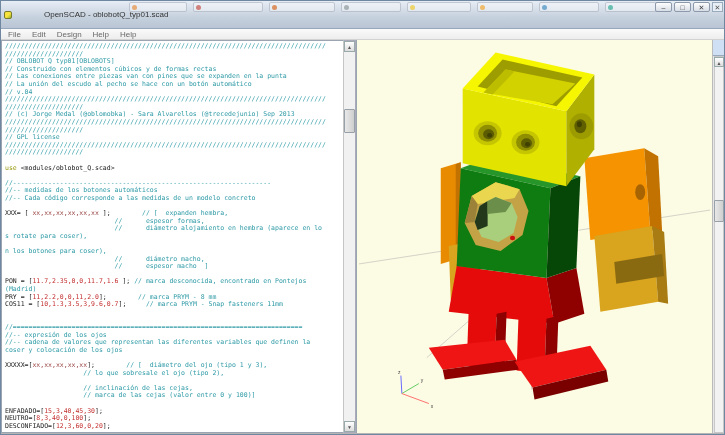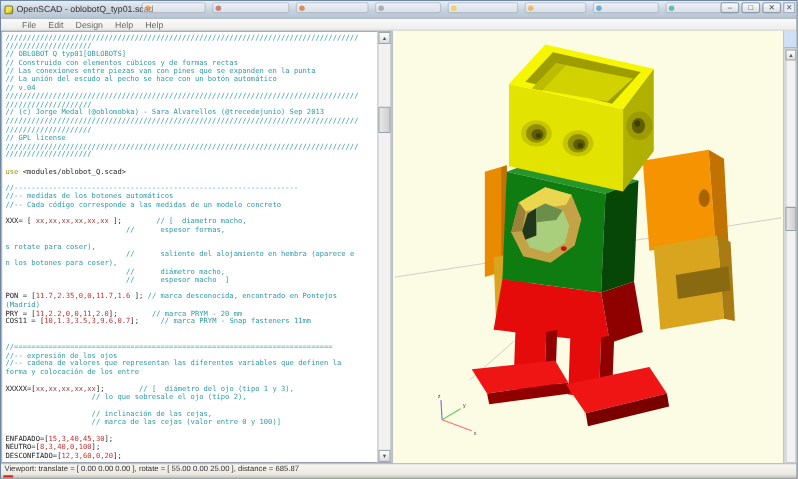--- a/index.html
+++ b/index.html
@@ -1,40 +1,40 @@
 <!DOCTYPE html>
 <html><head>
 <meta charset="utf-8">
 <style>
   * { box-sizing: border-box; margin: 0; padding: 0; }
   body { font-family: "Liberation Sans", sans-serif; background:#555; }
   .app { position:relative; width:725px; height:435px; background:#ece9d8;
          border:1px solid #6f87a0; overflow:hidden; }
 
   
-  .titlebar { position:relative; height:16px; width:100%;
+  .titlebar { position:relative; height:28px; width:100%;
     background:linear-gradient(#e7edf5,#c6d1de 60%,#b9c5d4);
-    border-bottom:1px solid #98a8bc; display:flex; align-items:center; }
+    border-bottom:1px solid #98a8bc; display:flex; align-items:center;gap:29px; }
   .app-icon { width:8px; height:8px; margin:0 3px 0 3px;
     background:linear-gradient(135deg,#f7e33c 55%,#8fae2c); border:1px solid #7a7a2a; border-radius:2px; }
   .title-text { font-size:8px; color:#333; white-space:nowrap; }
   .bg-tabs { position:absolute; left:128px; top:1px; height:11px; display:flex; gap:6px; }
   .bg-tab { height:10px; border-radius:2px; background:rgba(255,255,255,.38);
     border:1px solid rgba(110,120,140,.35); position:relative; }
   .bg-tab i { position:absolute; left:2px; top:2px; width:5px; height:5px; border-radius:50%; opacity:.6; }
   .win-controls { position:absolute; right:14px; top:1px; display:flex; gap:2px; }
   .win-btn { width:17px; height:10px; font-size:7px; line-height:9px; text-align:center;
     color:#444; background:linear-gradient(#fdfdfd,#d8dee6); border:1px solid #8b99aa; border-radius:2px; }
   .bg-close { position:absolute; right:1px; top:1px; width:11px; height:10px; font-size:7px; line-height:9px;
     text-align:center; color:#555; background:#e8eef6; border:1px solid #9ab; }
 
   
   .menubar { height:11px; width:100%; background:linear-gradient(#fafafa,#ededed);
     border-bottom:1px solid #d2d2d2; display:flex; align-items:center; gap:11px;
-    padding-left:19px; font-size:8px; color:#6a6a6a; }
+    padding-left:7px; font-size:8px; color:#6a6a6a; }
   .menu-item { cursor:default; }
 
   
   .content { display:flex; height:393px; width:100%; }
 
   .editor { width:342px; height:100%; background:#fff; border:1px solid #9aa5b1;
     border-right:none; padding:2px 0 0 3px; overflow:hidden; }
   .cl { font-family:"DejaVu Sans Mono", monospace; font-size:6.5px; line-height:7.6px;
         white-space:pre; height:7.6px; }
   .cl span { white-space:pre; }
@@ -138,39 +138,39 @@
           <div class="cl"><span class="tk-c">// GPL license</span></div>
           <div class="cl"><span class="tk-c">//////////////////////////////////////////////////////////////////////////////////</span></div>
           <div class="cl"><span class="tk-c">////////////////////</span></div>
           <div class="cl">&nbsp;</div>
           <div class="cl"><span class="tk-k">use </span><span class="tk-p">&lt;modules/oblobot_Q.scad&gt;</span></div>
           <div class="cl">&nbsp;</div>
           <div class="cl"><span class="tk-c">//------------------------------------------------------------------</span></div>
           <div class="cl"><span class="tk-c">//-- medidas de los botones automáticos</span></div>
           <div class="cl"><span class="tk-c">//-- Cada código corresponde a las medidas de un modelo concreto</span></div>
           <div class="cl">&nbsp;</div>
-          <div class="cl"><span class="tk-p">XXX= [ </span><span class="tk-v">xx,xx,xx,xx,xx,xx</span><span class="tk-p"> ];        </span><span class="tk-c">// [  diametro macho,</span></div>
+          <div class="cl"><span class="tk-p">XXX= [ </span><span class="tk-v">xx,xx,xx,xx,xx,xx</span><span class="tk-p"> ];        </span><span class="tk-c">// [  expanden hembra,</span></div>
           <div class="cl"><span class="tk-p">                            </span><span class="tk-c">//      espesor formas,</span></div>
+          <div class="cl"><span class="tk-p">                            </span><span class="tk-c">//      diámetro alojamiento en hembra (aparece en lo</span></div>
+          <div class="cl"><span class="tk-c">s rotate para coser),</span></div>
           <div class="cl"><span class="tk-p">                            </span></div>
-          <div class="cl"><span class="tk-c">s rotate para coser),</span></div>
-          <div class="cl"><span class="tk-p">                            </span><span class="tk-c">//      saliente del alojamiento en hembra (aparece e</span></div>
           <div class="cl"><span class="tk-c">n los botones para coser),</span></div>
           <div class="cl"><span class="tk-p">                            </span><span class="tk-c">//      diámetro macho,</span></div>
           <div class="cl"><span class="tk-p">                            </span><span class="tk-c">//      espesor macho  ]</span></div>
           <div class="cl">&nbsp;</div>
           <div class="cl"><span class="tk-p">PON = [</span><span class="tk-n">11.7,2.35,0,0,11.7,1.6</span><span class="tk-p"> ]; </span><span class="tk-c">// marca desconocida, encontrado en Pontejos</span></div>
           <div class="cl"><span class="tk-c">(Madrid)</span></div>
-          <div class="cl"><span class="tk-p">PRY = [</span><span class="tk-n">11,2.2,0,0,11,2.0</span><span class="tk-p">];        </span><span class="tk-c">// marca PRYM - 20 mm</span></div>
+          <div class="cl"><span class="tk-p">PRY = [</span><span class="tk-n">11,2.2,0,0,11,2.0</span><span class="tk-p">];        </span><span class="tk-c">// marca PRYM - 8 mm</span></div>
           <div class="cl"><span class="tk-p">COS11 = [</span><span class="tk-n">10,1.3,3.5,3,9.6,0.7</span><span class="tk-p">];     </span><span class="tk-c">// marca PRYM - Snap fasteners 11mm</span></div>
           <div class="cl">&nbsp;</div>
           <div class="cl">&nbsp;</div>
           <div class="cl"><span class="tk-c">//==========================================================================</span></div>
           <div class="cl"><span class="tk-c">//-- expresión de los ojos</span></div>
           <div class="cl"><span class="tk-c">//-- cadena de valores que representan las diferentes variables que definen la</span></div>
-          <div class="cl"><span class="tk-c">forma y colocación de los entre</span></div>
+          <div class="cl"><span class="tk-c">coser y colocación de los ojos</span></div>
           <div class="cl">&nbsp;</div>
           <div class="cl"><span class="tk-p">XXXXX=[</span><span class="tk-v">xx,xx,xx,xx,xx</span><span class="tk-p">];        </span><span class="tk-c">// [  diámetro del ojo (tipo 1 y 3),</span></div>
           <div class="cl"><span class="tk-p">                    </span><span class="tk-c">// lo que sobresale el ojo (tipo 2),</span></div>
           <div class="cl"><span class="tk-p">                    </span></div>
           <div class="cl"><span class="tk-p">                    </span><span class="tk-c">// inclinación de las cejas,</span></div>
           <div class="cl"><span class="tk-p">                    </span><span class="tk-c">// marca de las cejas (valor entre 0 y 100)]</span></div>
           <div class="cl">&nbsp;</div>
           <div class="cl"><span class="tk-p">ENFADADO=[</span><span class="tk-n">15,3,40,45,30</span><span class="tk-p">];</span></div>
           <div class="cl"><span class="tk-p">NEUTRO=[</span><span class="tk-n">8,3,40,0,100</span><span class="tk-p">];</span></div>
           <div class="cl"><span class="tk-p">DESCONFIADO=[</span><span class="tk-n">12,3,60,0,20</span><span class="tk-p">];</span></div>

